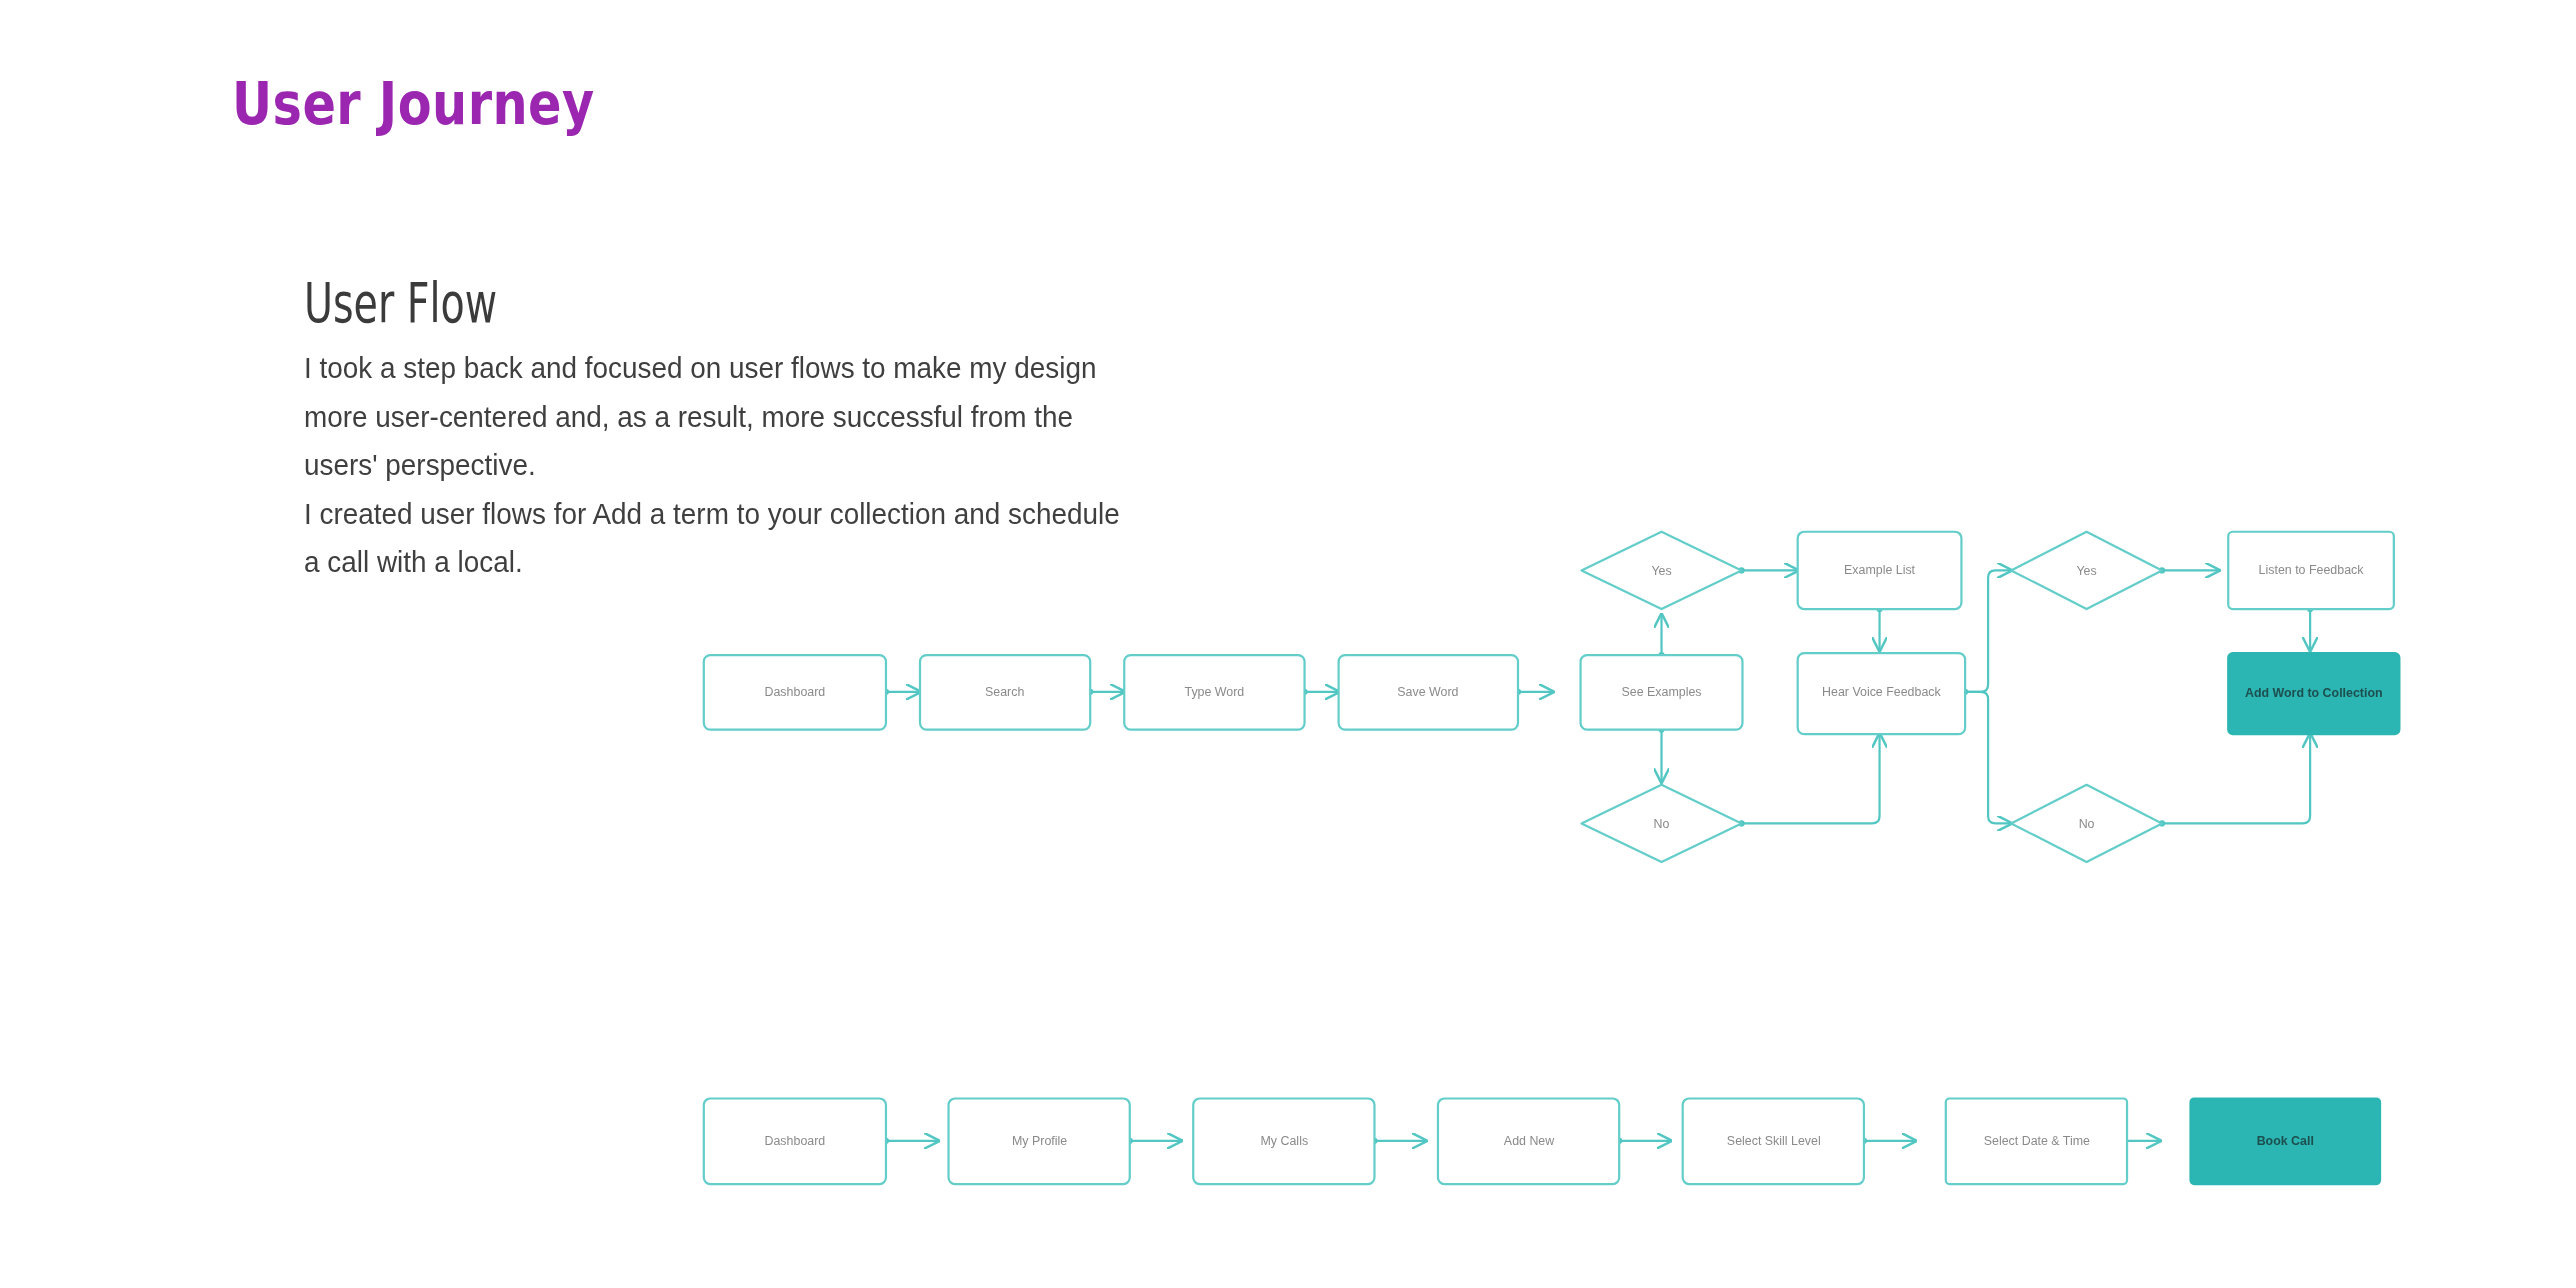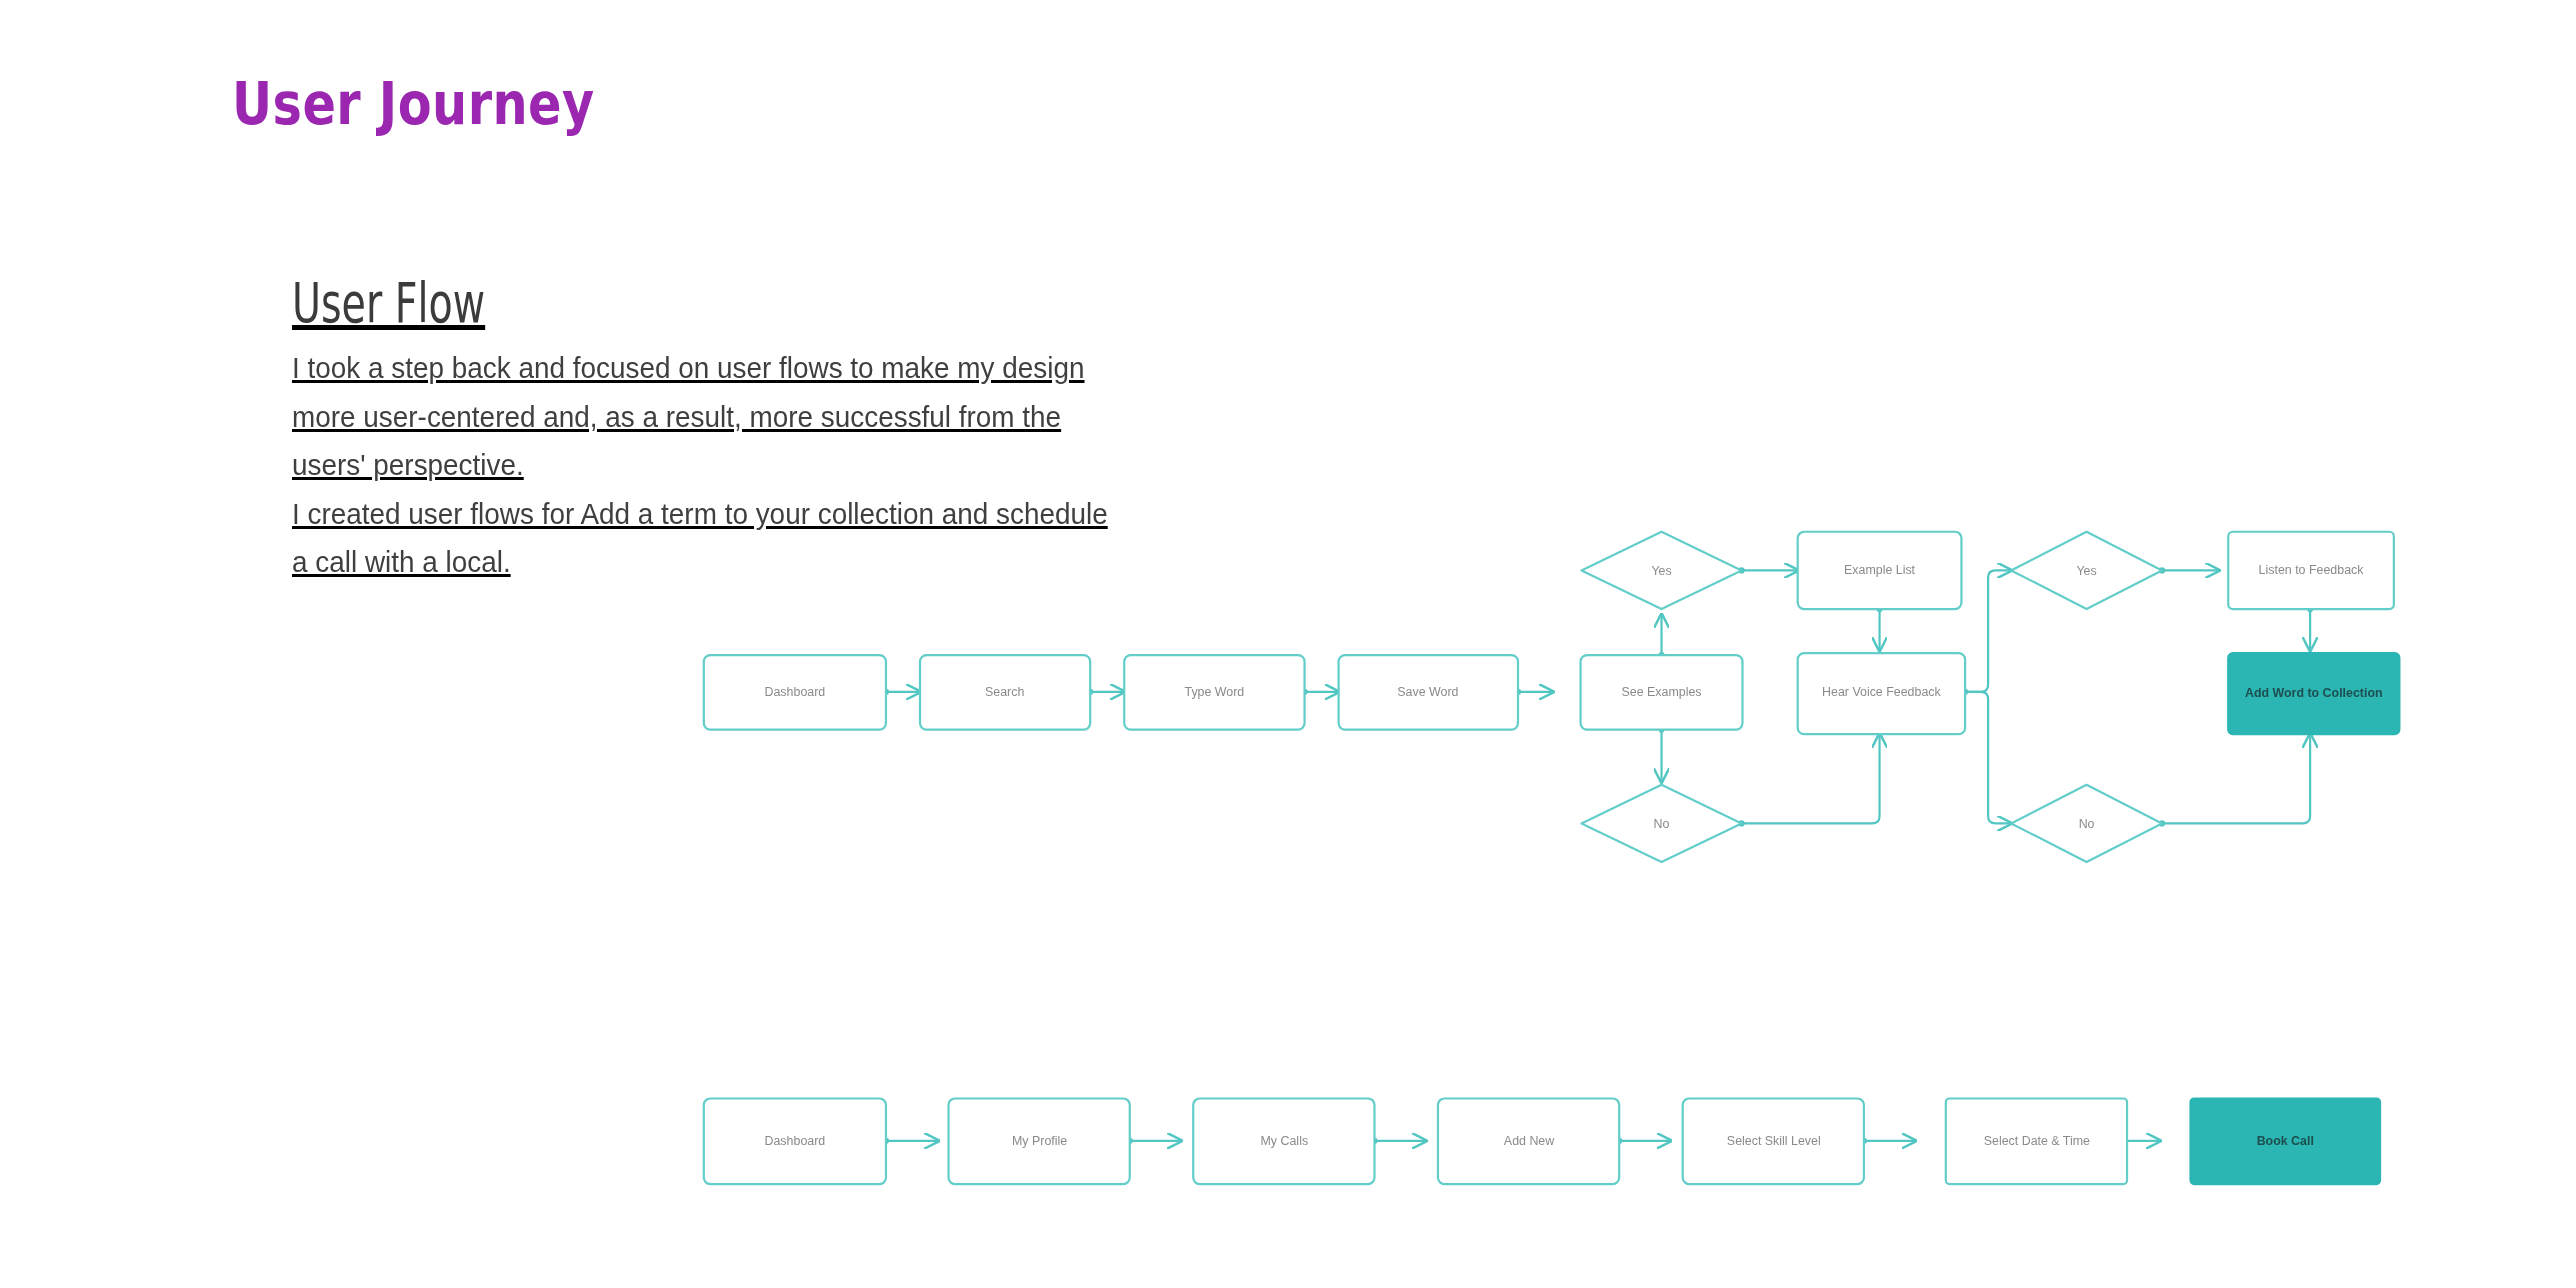--- a/index.html
+++ b/index.html
@@ -28,24 +28,23 @@
     color: #9B27B1;
     line-height: 1;
     white-space: nowrap;
     transform: scaleX(0.93);
     transform-origin: left center;
   }
 
   
   #copy-block {
     position: absolute;
-    left: 292px;
+    left: 304px;
     top: 276px;
     width: 1132px;
-    text-decoration: underline;
   }
   #section-heading {
     font-family: "DejaVu Sans Condensed", "Liberation Sans Narrow", "Liberation Sans", sans-serif;
     font-weight: 400;
     font-size: 55px;
     color: #3b3b3b;
     line-height: 1.0;
     margin: 0 0 13px 0;
     transform: scaleX(0.80);
     transform-origin: left top;

